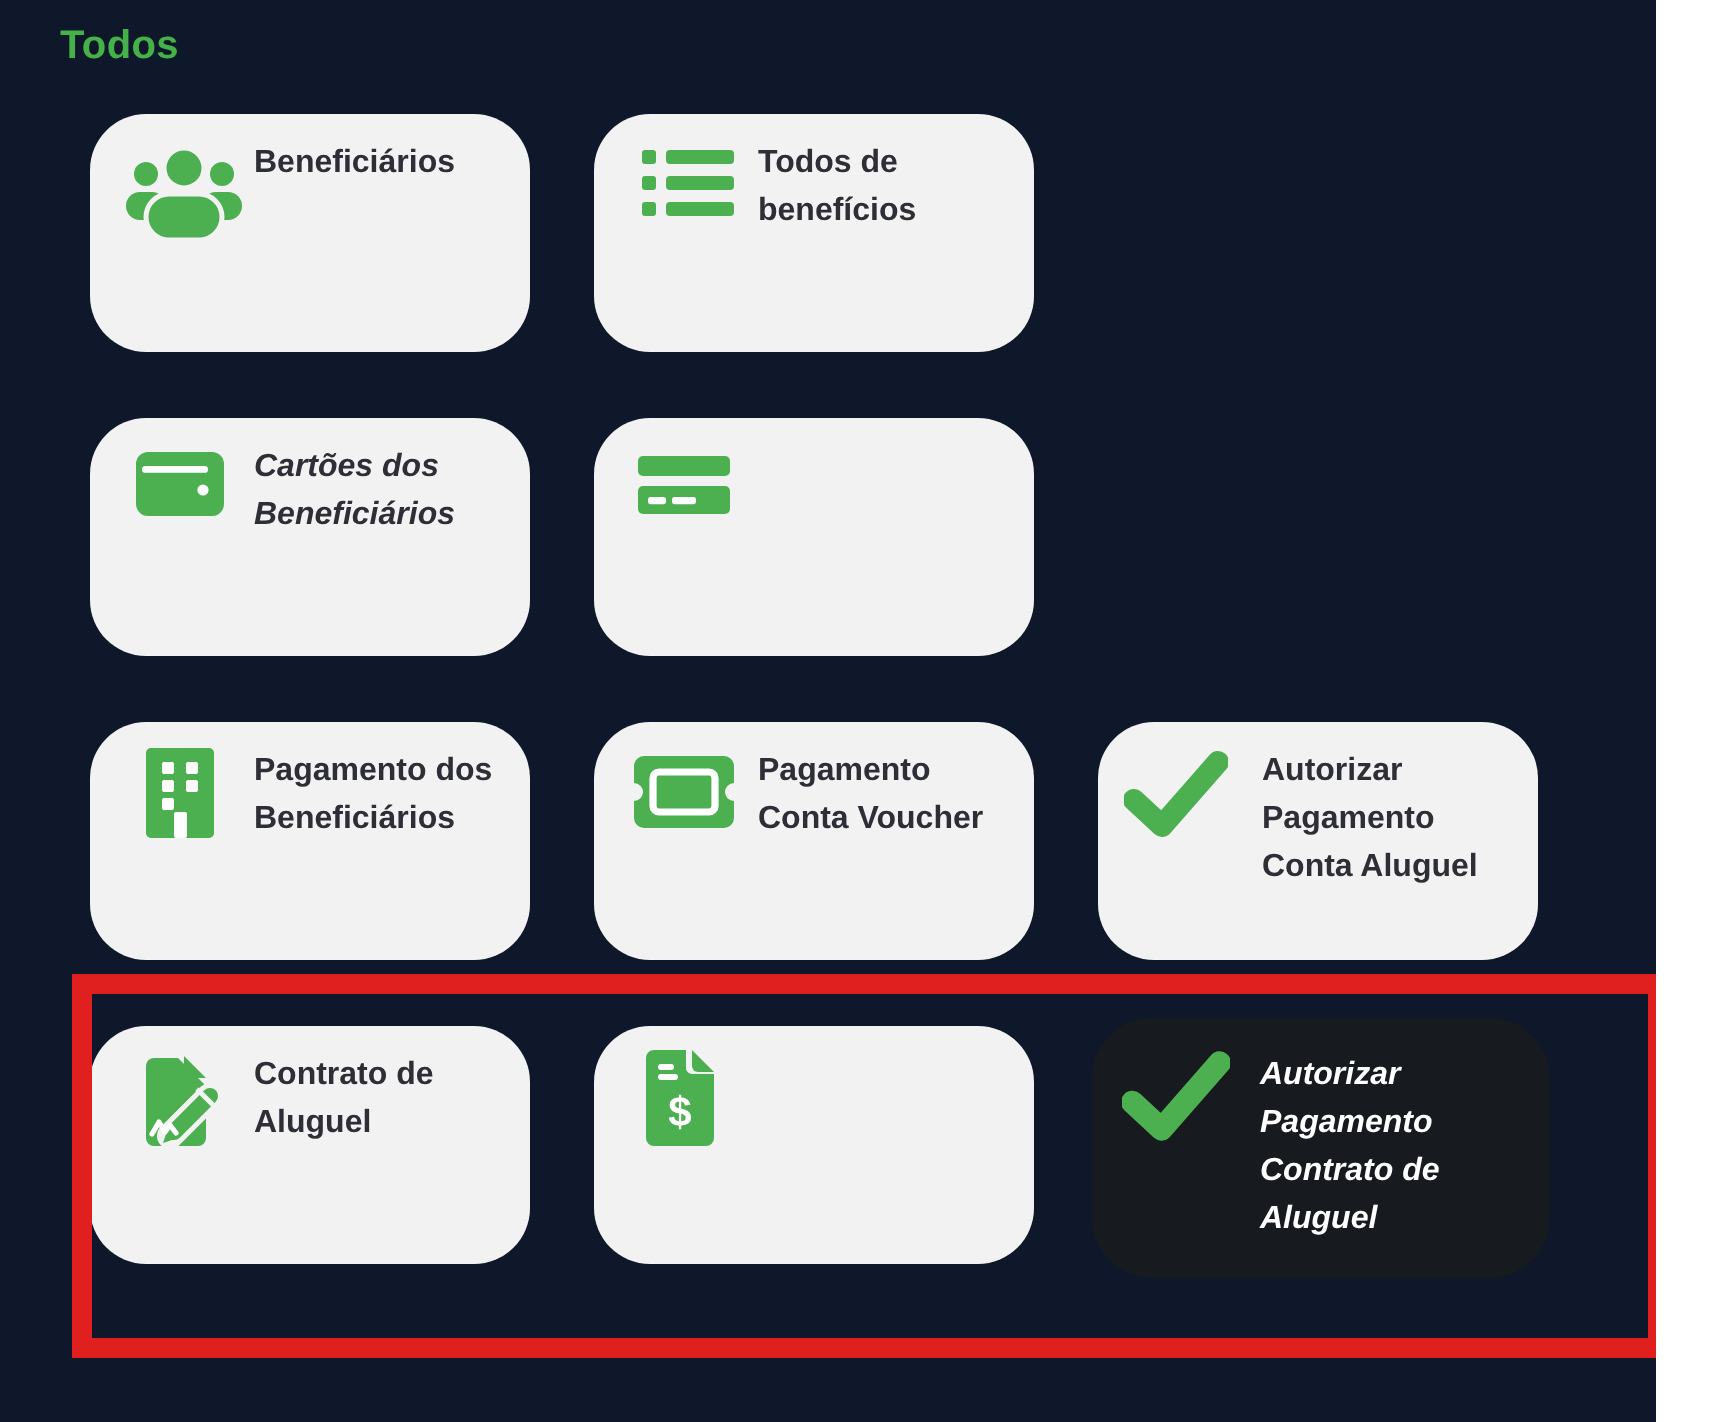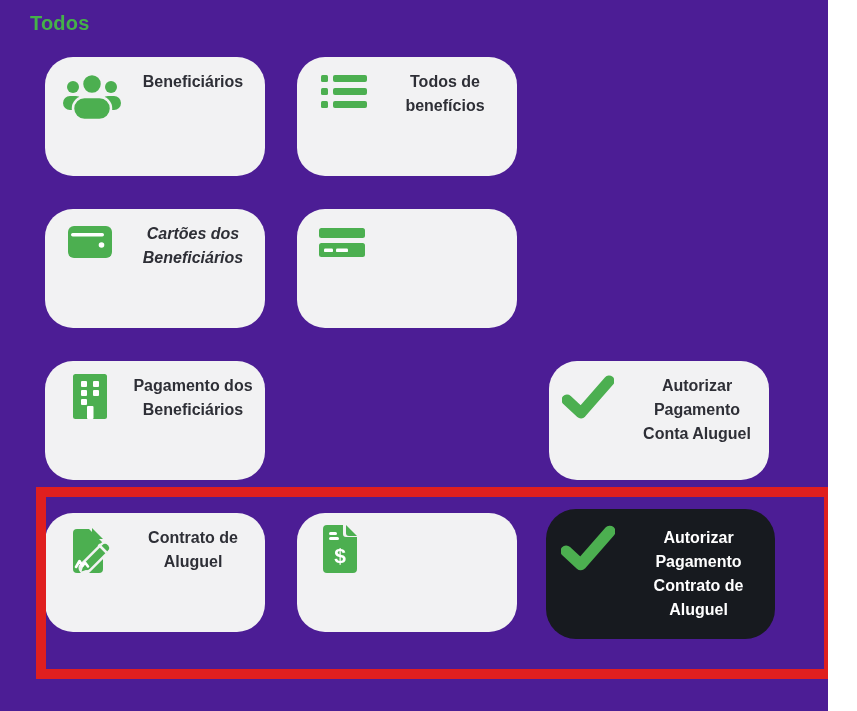--- a/index.html
+++ b/index.html
@@ -1,17 +1,17 @@
 <!DOCTYPE html>
 <html><head>
 <meta charset="utf-8">
 <style>
   html,body{margin:0;padding:0;background:#ffffff;}
   body{font-family:"Liberation Sans", sans-serif;}
-  .page{position:relative;width:828px;height:711px;background:#4c1d95;overflow:hidden;}
+  .page{position:relative;width:828px;height:711px;background:#0f172a;overflow:hidden;}
 
   .page-title{
     position:absolute;left:30px;top:12px;
     font-size:20px;font-weight:700;color:#45b249;letter-spacing:.2px;
   }
 
   .card{
     position:absolute;width:220px;height:119px;
     background:#f2f2f3;border-radius:28px;cursor:pointer;
   }
@@ -25,27 +25,27 @@
   .icon-credit{left:22px;top:19px;}
   .icon-building{left:27px;top:13px;}
   .icon-ticket{left:20px;top:17px;}
   .icon-check{left:13px;top:14px;}
   .icon-contract{left:20px;top:14px;}
   .icon-invoice{left:26px;top:12px;}
   .icon-check-dark{left:15px;top:16px;}
 
   .card .label{
     position:absolute;left:82px;right:6px;top:13px;
-    text-align:center;font-size:16px;font-weight:700;
+    text-align:left;font-size:16px;font-weight:700;
     line-height:24px;color:#2e2f36;
   }
 
   .card.dark{
     left:546px;top:509px;width:229px;height:130px;
-    background:#171a1f;border-radius:30px;
+    background:#171a1f;border-radius:30px;font-style:italic;
   }
   .card.dark .label{color:#ffffff;top:17px;left:84px;right:8px;}
 
   .highlight-box{
     position:absolute;left:36px;top:487px;width:798px;height:192px;
     border:10px solid #e01f1f;box-sizing:border-box;
     pointer-events:none;z-index:5;
   }
 </style>
 </head>
@@ -113,20 +113,31 @@
         <rect x="21" y="7" width="6" height="6" rx="1" fill="#ffffff"></rect>
         <rect x="9" y="16" width="6" height="6" rx="1" fill="#ffffff"></rect>
         <rect x="21" y="16" width="6" height="6" rx="1" fill="#ffffff"></rect>
         <rect x="9" y="25" width="6" height="6" rx="1" fill="#ffffff"></rect>
         <rect x="15" y="32" width="6.5" height="13" rx="1" fill="#ffffff"></rect>
       </svg>
     </span>
     <span class="label">Pagamento dos Beneficiários</span>
   </div>
 
+  <div class="card r3 c2">
+    <span class="icon icon-ticket">
+      <svg width="50" height="36" viewBox="0 0 50 36" fill="#4caf50">
+        <rect x="0" y="0" width="50" height="36" rx="5"></rect>
+        <circle cx="0" cy="18" r="4.5" fill="#f2f2f3"></circle>
+        <circle cx="50" cy="18" r="4.5" fill="#f2f2f3"></circle>
+        <rect x="9.5" y="8" width="31" height="20" rx="3" fill="none" stroke="#ffffff" stroke-width="3.6"></rect>
+      </svg>
+    </span>
+    <span class="label">Pagamento Conta Voucher</span>
+  </div>
 
   <div class="card r3 c3">
     <span class="icon icon-check">
       <svg width="52" height="44" viewBox="0 0 52 44">
         <path d="M5 25 L19 38 L47 6" fill="none" stroke="#4caf50" stroke-width="11" stroke-linecap="round" stroke-linejoin="round"></path>
       </svg>
     </span>
     <span class="label">Autorizar Pagamento Conta Aluguel</span>
   </div>
 

